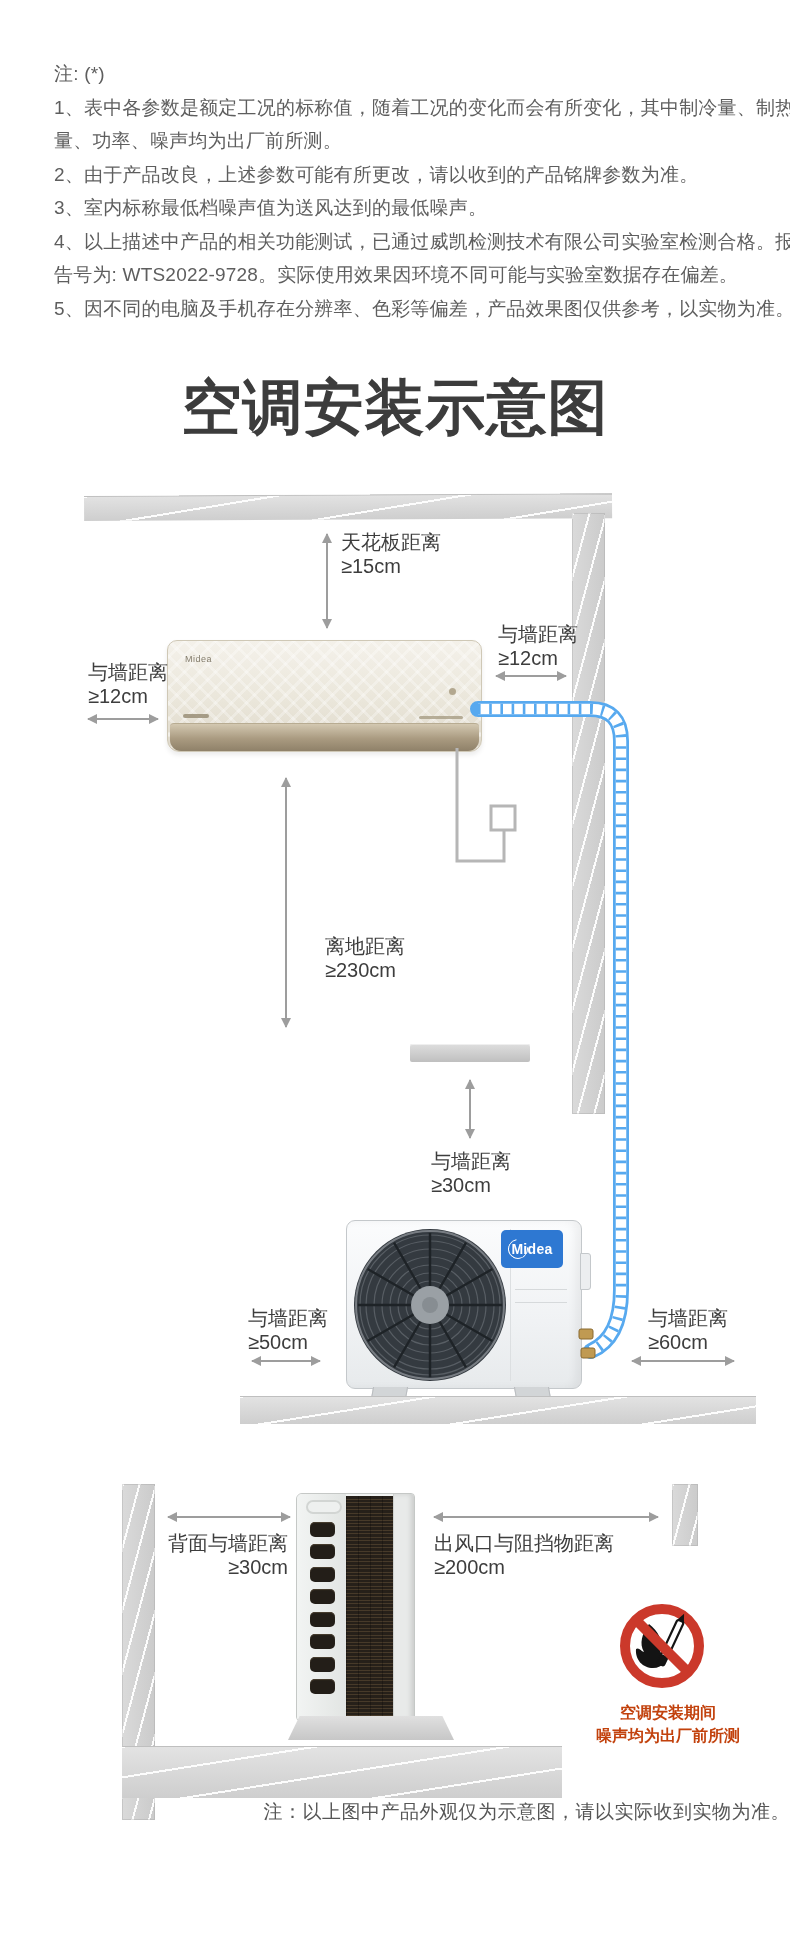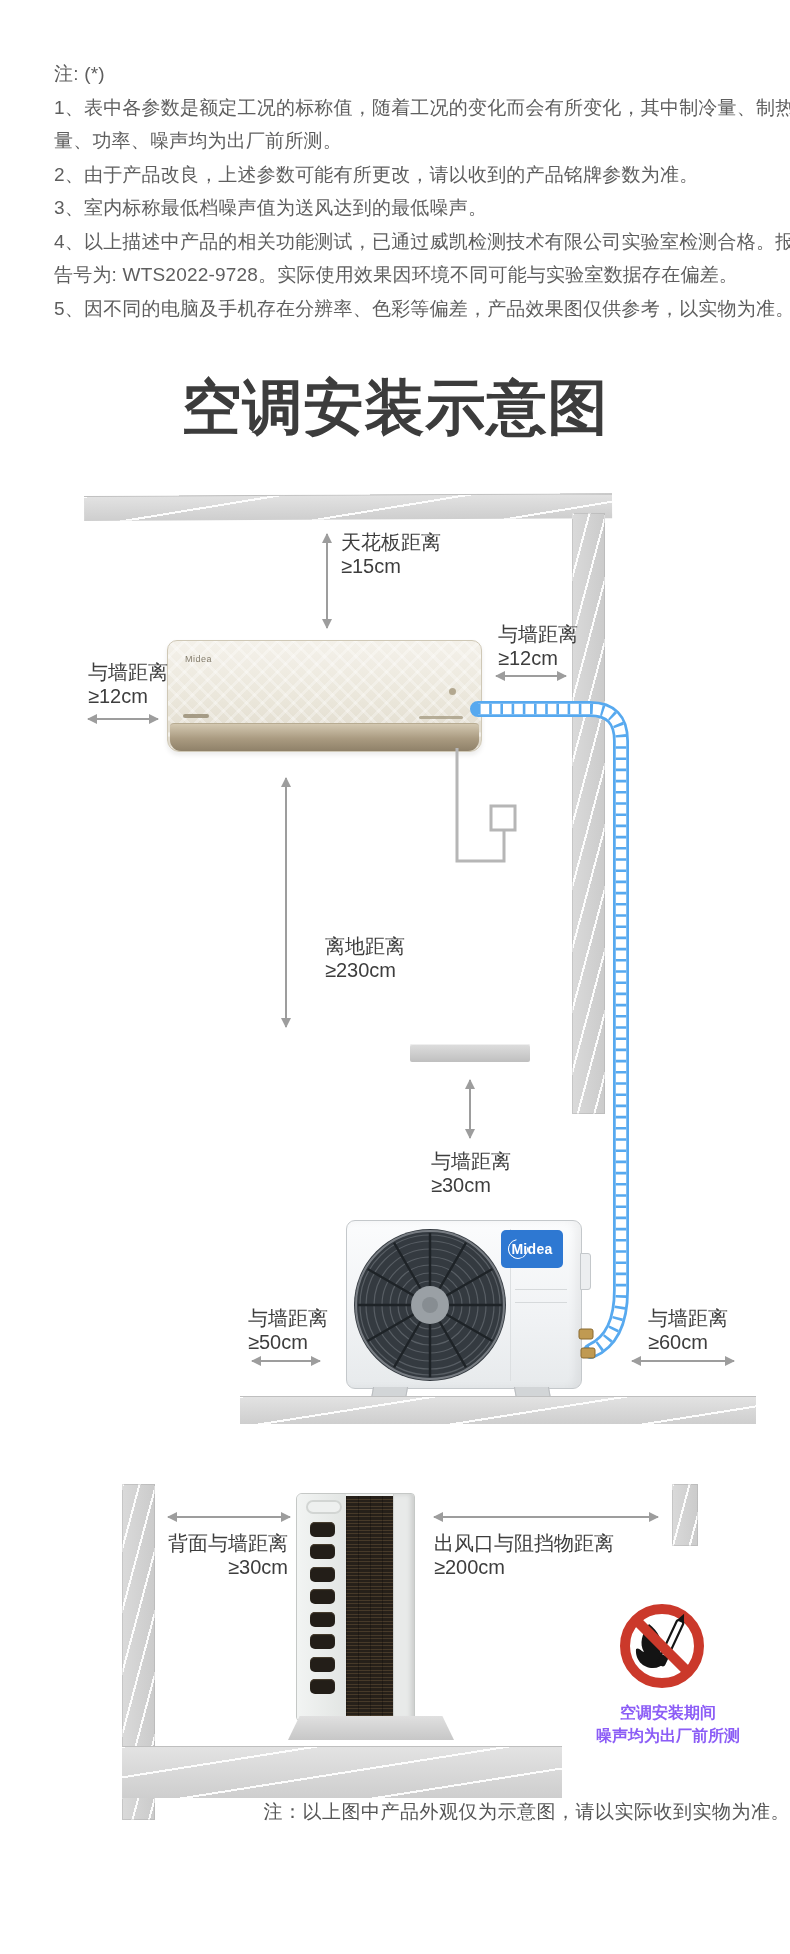--- a/index.html
+++ b/index.html
@@ -7,21 +7,21 @@
           font-family:"Liberation Sans","DejaVu Sans",sans-serif;}
   
   .notes{position:absolute;left:54px;top:57px;font-size:19px;line-height:33.5px;color:#5e5e5e;
          letter-spacing:.2px;white-space:nowrap;}
   .page-title{position:absolute;left:0;top:368px;width:100%;text-align:center;
               font-size:60px;font-weight:900;color:#3c3c3c;letter-spacing:1px;}
   .dim{position:absolute;font-size:20px;line-height:24px;color:#3d3d3d;white-space:nowrap;}
   .footer-note{position:absolute;left:0;top:1799px;width:100%;text-align:right;
                font-size:19px;color:#565656;letter-spacing:.5px;}
   .fire-caption{position:absolute;left:578px;top:1701px;width:180px;text-align:center;
-                font-size:16px;font-weight:bold;color:#8b5cf6;line-height:23px;white-space:nowrap;}
+                font-size:16px;font-weight:bold;color:#c2410c;line-height:23px;white-space:nowrap;}
   
   .arrow-h{position:absolute;height:2px;background:#9d9d9d;}
   .arrow-h::before{content:'';position:absolute;left:-1px;top:-4px;border-top:5px solid transparent;
                    border-bottom:5px solid transparent;border-right:10px solid #9d9d9d;}
   .arrow-h::after{content:'';position:absolute;right:-1px;top:-4px;border-top:5px solid transparent;
                   border-bottom:5px solid transparent;border-left:10px solid #9d9d9d;}
   .arrow-v{position:absolute;width:2px;background:#9d9d9d;}
   .arrow-v::before{content:'';position:absolute;top:-1px;left:-4px;border-left:5px solid transparent;
                    border-right:5px solid transparent;border-bottom:10px solid #9d9d9d;}
   .arrow-v::after{content:'';position:absolute;bottom:-1px;left:-4px;border-left:5px solid transparent;

